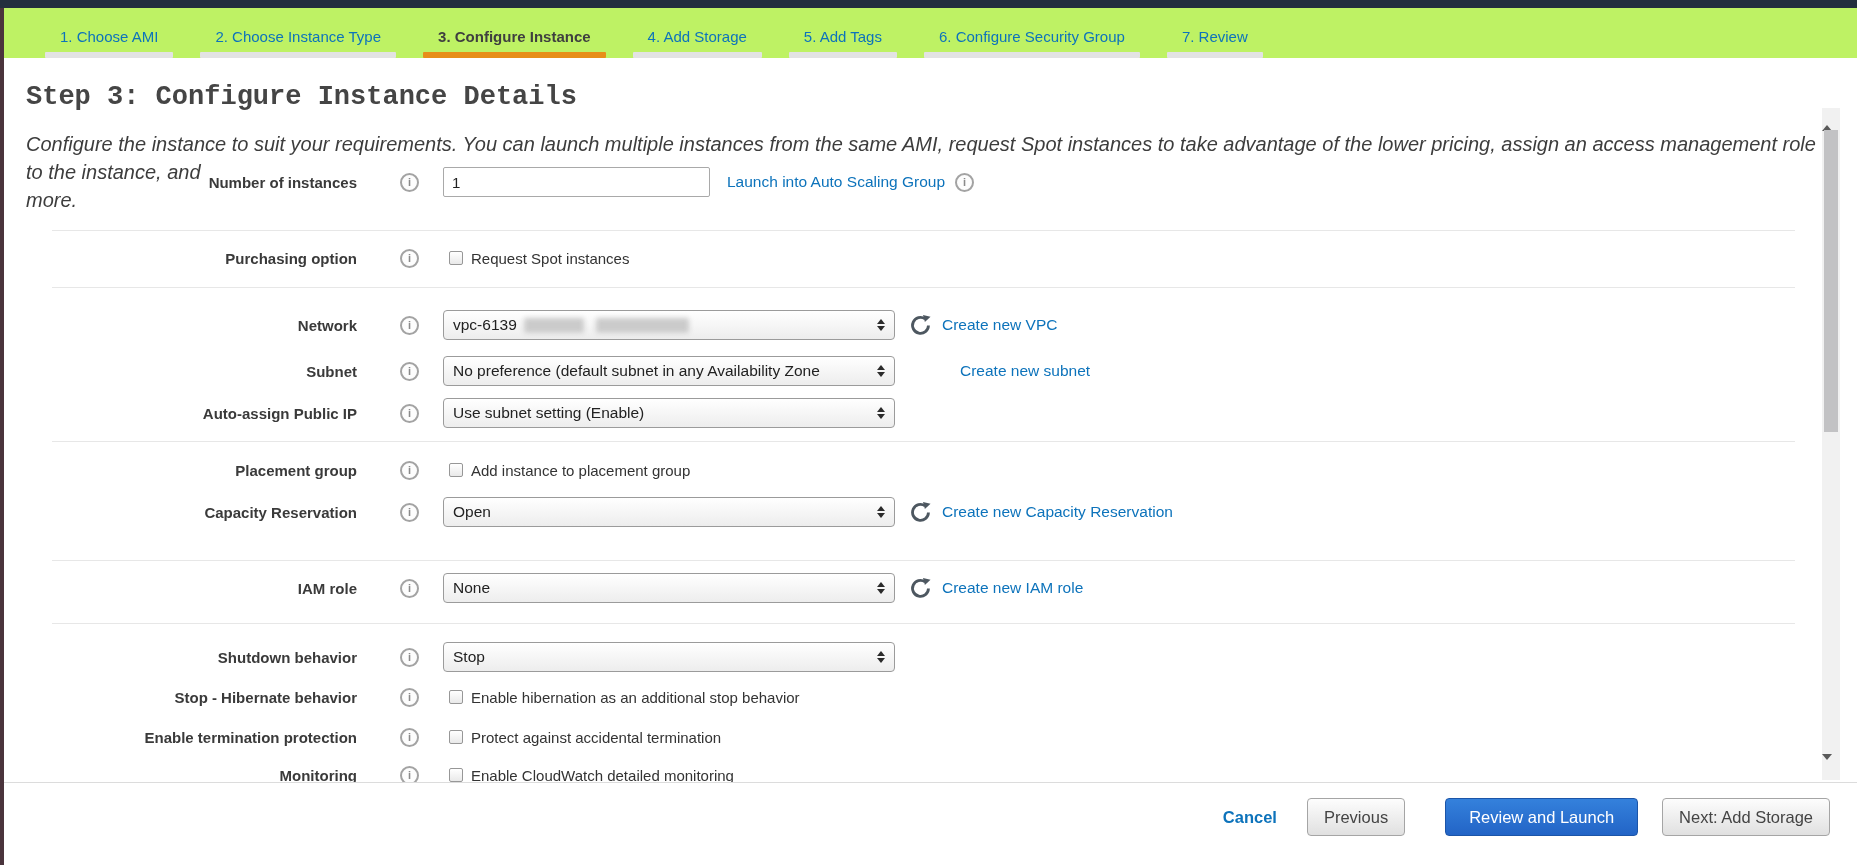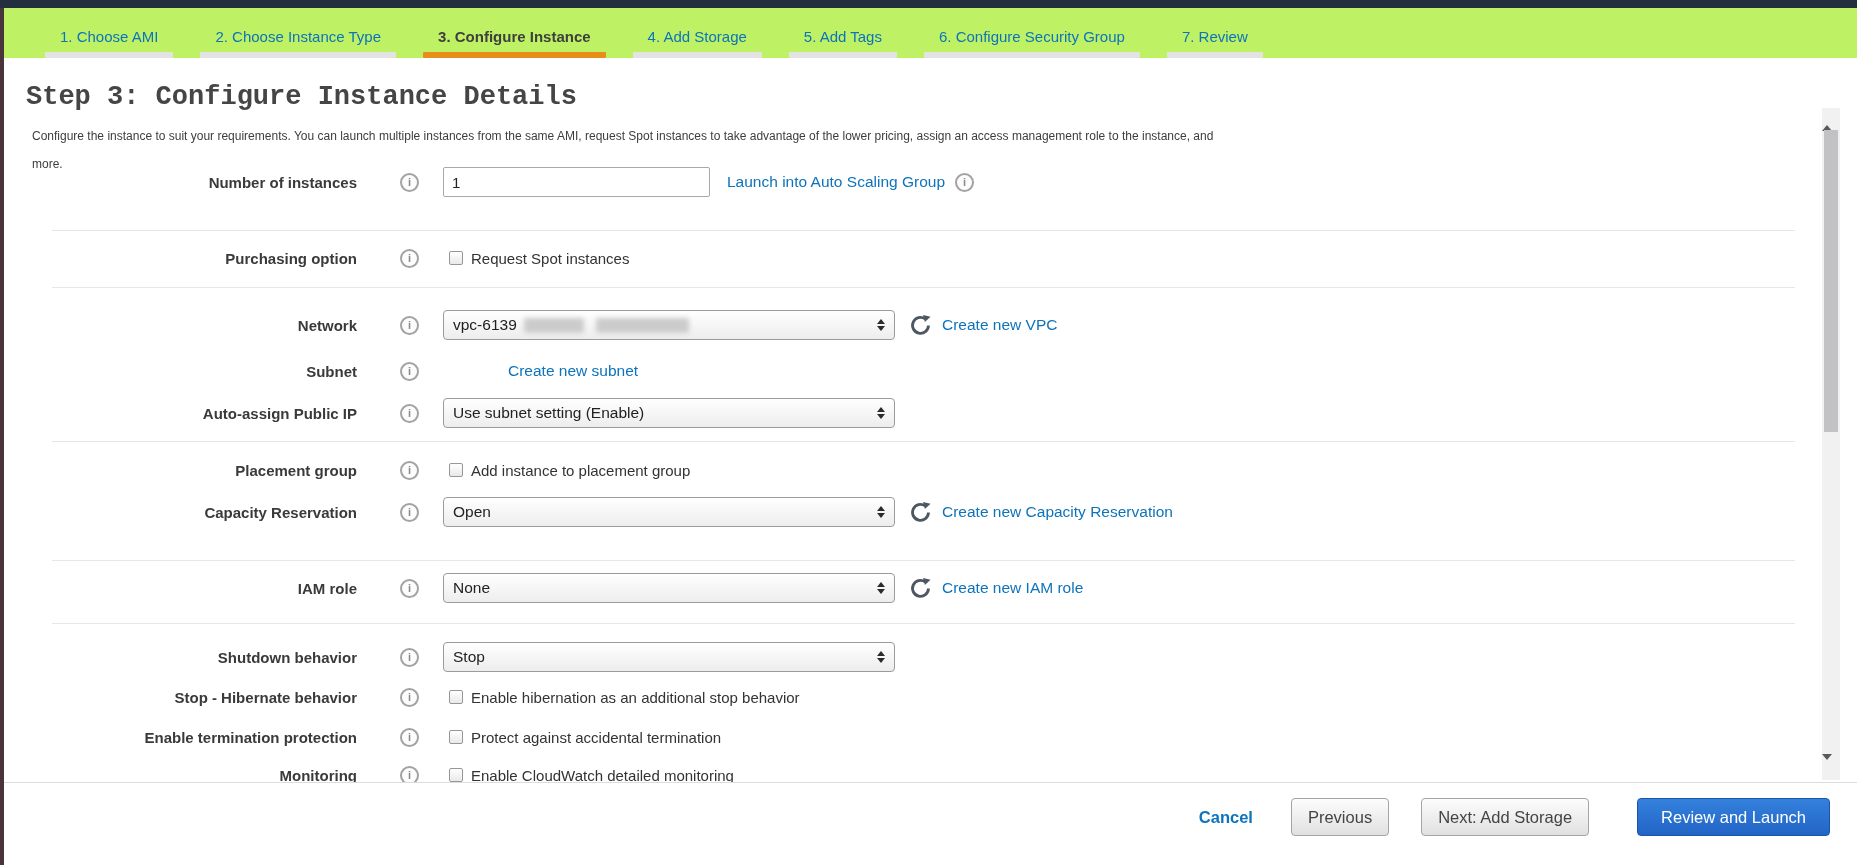--- a/index.html
+++ b/index.html
@@ -14,21 +14,21 @@
   .tabs{position:absolute;top:8px;left:4px;right:0;height:50px;display:flex;align-items:stretch;
         padding-left:41px;background:#bef264;}
   .tab{display:flex;flex-direction:column;justify-content:flex-end;margin-right:27px;cursor:pointer;}
   .tab .tab-label{font-size:15px;color:#0d73bb;padding:0 15px;margin-bottom:7px;white-space:nowrap;}
   .tab .tab-underline{height:6px;background:#e3e3e3;border-radius:1px;}
   .tab.active .tab-label{color:#3f3f3f;font-weight:bold;}
   .tab.active .tab-underline{background:#e78e19;}
 
   .page-title{position:absolute;top:64px;left:26px;font-size:27px;color:#454545;font-family:Liberation Mono, monospace;}
   .form-clip{position:absolute;left:0;top:0;right:0;bottom:83px;overflow:hidden;}
-  .desc{position:absolute;top:110px;left:32px;width:1794px;font-size:12px;line-height:28px;color:#3d3d3d;}
+  .desc{position:absolute;top:110px;left:26px;width:1794px;font-size:20px;line-height:28px;color:#3d3d3d;font-style:italic;}
 
   
   .row{position:absolute;left:40px;right:70px;height:30px;display:flex;align-items:center;}
   .lbl{width:317px;text-align:right;font-weight:bold;font-size:15px;color:#3a3a3a;white-space:nowrap;}
   .info{margin-left:43px;flex:0 0 auto;width:15px;height:15px;border:2px solid #a3a3a3;border-radius:50%;
         background:#fdfdfd;color:#8a8a8a;font-size:11px;font-weight:bold;
         display:flex;align-items:center;justify-content:center;cursor:pointer;}
   .ctl{margin-left:24px;display:flex;align-items:center;}
 
   .txt-input{box-sizing:border-box;width:267px;height:30px;border:1px solid #a9a9a9;border-radius:2px;
@@ -65,21 +65,21 @@
   .sb-btn{position:absolute;left:0;width:18px;height:18px;cursor:pointer;}
   .sb-btn.up{top:0;} .sb-btn.down{bottom:2px;}
   .sb-tri-up{width:0;height:0;border-left:5px solid transparent;border-right:5px solid transparent;
         border-bottom:6px solid #5a5a5a;margin:6px auto 0;}
   .sb-tri-down{width:0;height:0;border-left:5px solid transparent;border-right:5px solid transparent;
         border-top:6px solid #5a5a5a;margin:6px auto 0;}
   .sb-thumb{position:absolute;left:2px;top:22px;width:14px;height:302px;background:#c2c2c4;cursor:grab;}
 
   
   .footer-divider{position:absolute;left:0;right:0;top:782px;height:1px;background:#dcdcdc;}
-  .footer{position:absolute;top:798px;right:27px;height:38px;display:flex;align-items:center;gap:32px;}
+  .footer{position:absolute;top:798px;right:27px;height:38px;display:flex;align-items:center;gap:24px;}
   .cancel{color:#0d73bb;font-size:16.5px;font-weight:bold;cursor:pointer;margin-right:6px;}
   .btn{box-sizing:border-box;height:38px;padding:0 16px;border-radius:4px;font-size:16.5px;font-weight:normal;
         display:flex;align-items:center;cursor:pointer;white-space:nowrap;}
   .btn-gray{background:linear-gradient(#fdfdfd,#e0e0e0);border:1px solid #a5a5a5;color:#444;}
   .btn-primary{background:linear-gradient(#3481dc,#2264c6);border:1px solid #1c55a8;color:#fff;padding:0 23px;margin-left:16px;}
 </style>
 </head>
 <body>
 
 <div class="topbar"></div>
@@ -162,20 +162,27 @@
         </svg>
       </span>
       <a class="link">Create new VPC</a>
     </span>
   </div>
 
   <div class="row" style="top:356px">
     <span class="lbl">Subnet</span>
     <span class="info">i</span>
     <span class="ctl">
+      <span class="select">
+        <span>No preference (default subnet in any Availability Zone</span>
+        <span class="select-arrows">
+            <i class="tri-u"></i>
+            <i class="tri-d"></i>
+          </span>
+      </span>
       <a class="link gap-link">Create new subnet</a>
     </span>
   </div>
 
   <div class="row" style="top:398px">
     <span class="lbl">Auto-assign Public IP</span>
     <span class="info">i</span>
     <span class="ctl">
       <span class="select">
         <span>Use subnet setting (Enable)</span>
@@ -278,15 +285,15 @@
 <div class="sb">
   <span class="sb-btn up"><i class="sb-tri-up"></i></span>
   <span class="sb-thumb"></span>
   <span class="sb-btn down"><i class="sb-tri-down"></i></span>
 </div>
 
 <div class="footer-divider"></div>
 <div class="footer">
   <a class="cancel">Cancel</a>
   <span class="btn btn-gray">Previous</span>
+  <span class="btn btn-primary">Review and Launch</span>
   <span class="btn btn-gray">Next: Add Storage</span>
-  <span class="btn btn-primary">Review and Launch</span>
 </div>
 
 </body></html>

